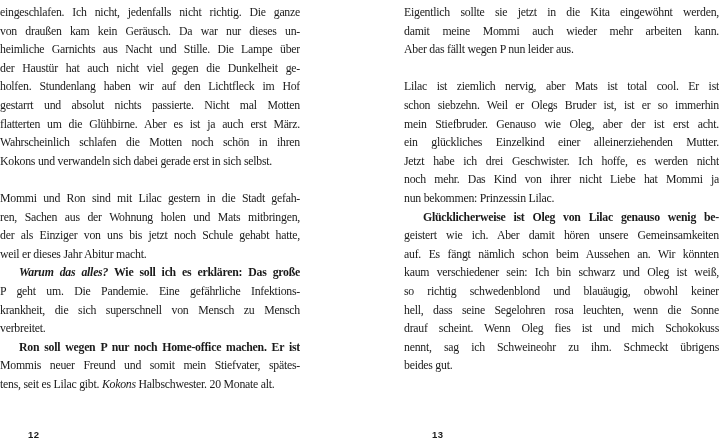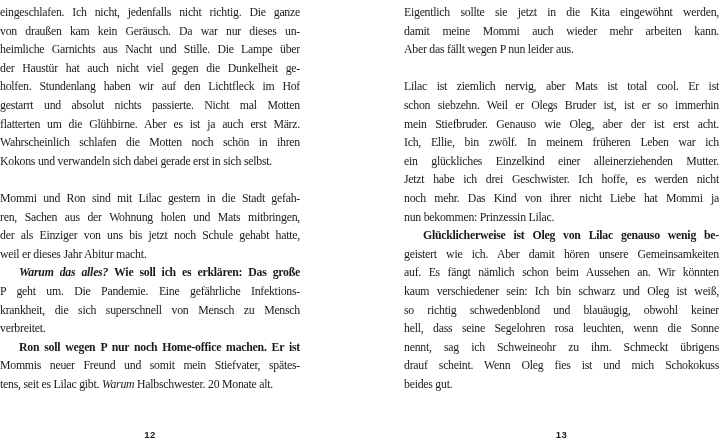--- a/index.html
+++ b/index.html
@@ -32,21 +32,21 @@
   .ln.indent { text-indent: 19px; font-weight: bold; }
   .gap { height: 18.6px; }
   .pagenum {
     position: absolute;
     top: 429px;
     font-family: "Liberation Sans", sans-serif;
     font-weight: bold;
     font-size: 9.5px;
     letter-spacing: 0.4px;
     color: #1a1a1a;
-    text-align: center;
+    padding-left: 28px;
   }
   #pn-left  { left: 0px;   width: 300px; }
   #pn-right { left: 404px; width: 315px; }
 </style>
 </head>
 <body>
 
 <div class="spread">
   <div class="text-col" id="col-left">
       <div>
@@ -69,47 +69,46 @@
       </div>
       <div>
         <div class="ln indent"><i>Warum das alles?</i><span> Wie soll ich es erklären: Das große</span></div>
         <div class="ln"><span>P geht um. Die Pandemie. Eine gefährliche Infektions-</span></div>
         <div class="ln"><span>krankheit, die sich superschnell von Mensch zu Mensch</span></div>
         <div class="ln last"><span>verbreitet.</span></div>
       </div>
       <div>
         <div class="ln indent"><span>Ron soll wegen P nur noch Home-office machen. Er ist</span></div>
         <div class="ln"><span>Mommis neuer Freund und somit mein Stiefvater, spätes-</span></div>
-        <div class="ln last"><span>tens, seit es Lilac gibt. </span><i>Warum</i><span> Halbschwester. 20 Monate alt.</span></div>
+        <div class="ln last"><span>tens, seit es Lilac gibt. </span><i>Kokons</i><span> Halbschwester. 20 Monate alt.</span></div>
       </div>
     </div>
   <div class="text-col" id="col-right">
       <div>
         <div class="ln"><span>Eigentlich sollte sie jetzt in die Kita eingewöhnt werden,</span></div>
         <div class="ln"><span>damit meine Mommi auch wieder mehr arbeiten kann.</span></div>
         <div class="ln last"><span>Aber das fällt wegen P nun leider aus.</span></div>
       </div>
       <div class="gap"></div>
       <div>
         <div class="ln"><span>Lilac ist ziemlich nervig, aber Mats ist total cool. Er ist</span></div>
         <div class="ln"><span>schon siebzehn. Weil er Olegs Bruder ist, ist er so immerhin</span></div>
         <div class="ln"><span>mein Stiefbruder. Genauso wie Oleg, aber der ist erst acht.</span></div>
-        <div class="ln"><span>Ich, Ellie, bin zwölf. In meinem früheren Leben war ich</span></div>
         <div class="ln"><span>ein glückliches Einzelkind einer alleinerziehenden Mutter.</span></div>
         <div class="ln"><span>Jetzt habe ich drei Geschwister. Ich hoffe, es werden nicht</span></div>
         <div class="ln"><span>noch mehr. Das Kind von ihrer nicht Liebe hat Mommi ja</span></div>
         <div class="ln last"><span>nun bekommen: Prinzessin Lilac.</span></div>
       </div>
       <div>
         <div class="ln indent"><span>Glücklicherweise ist Oleg von Lilac genauso wenig be-</span></div>
         <div class="ln"><span>geistert wie ich. Aber damit hören unsere Gemeinsamkeiten</span></div>
         <div class="ln"><span>auf. Es fängt nämlich schon beim Aussehen an. Wir könnten</span></div>
         <div class="ln"><span>kaum verschiedener sein: Ich bin schwarz und Oleg ist weiß,</span></div>
         <div class="ln"><span>so richtig schwedenblond und blauäugig, obwohl keiner</span></div>
         <div class="ln"><span>hell, dass seine Segelohren rosa leuchten, wenn die Sonne</span></div>
+        <div class="ln"><span>drauf scheint. Wenn Oleg fies ist und mich Schokokuss</span></div>
         <div class="ln"><span>nennt, sag ich Schweineohr zu ihm. Schmeckt übrigens</span></div>
-        <div class="ln"><span>drauf scheint. Wenn Oleg fies ist und mich Schokokuss</span></div>
         <div class="ln last"><span>beides gut.</span></div>
       </div>
     </div>
   <div class="pagenum" id="pn-left">12</div>
   <div class="pagenum" id="pn-right">13</div>
 </div>
 
 </body></html>

